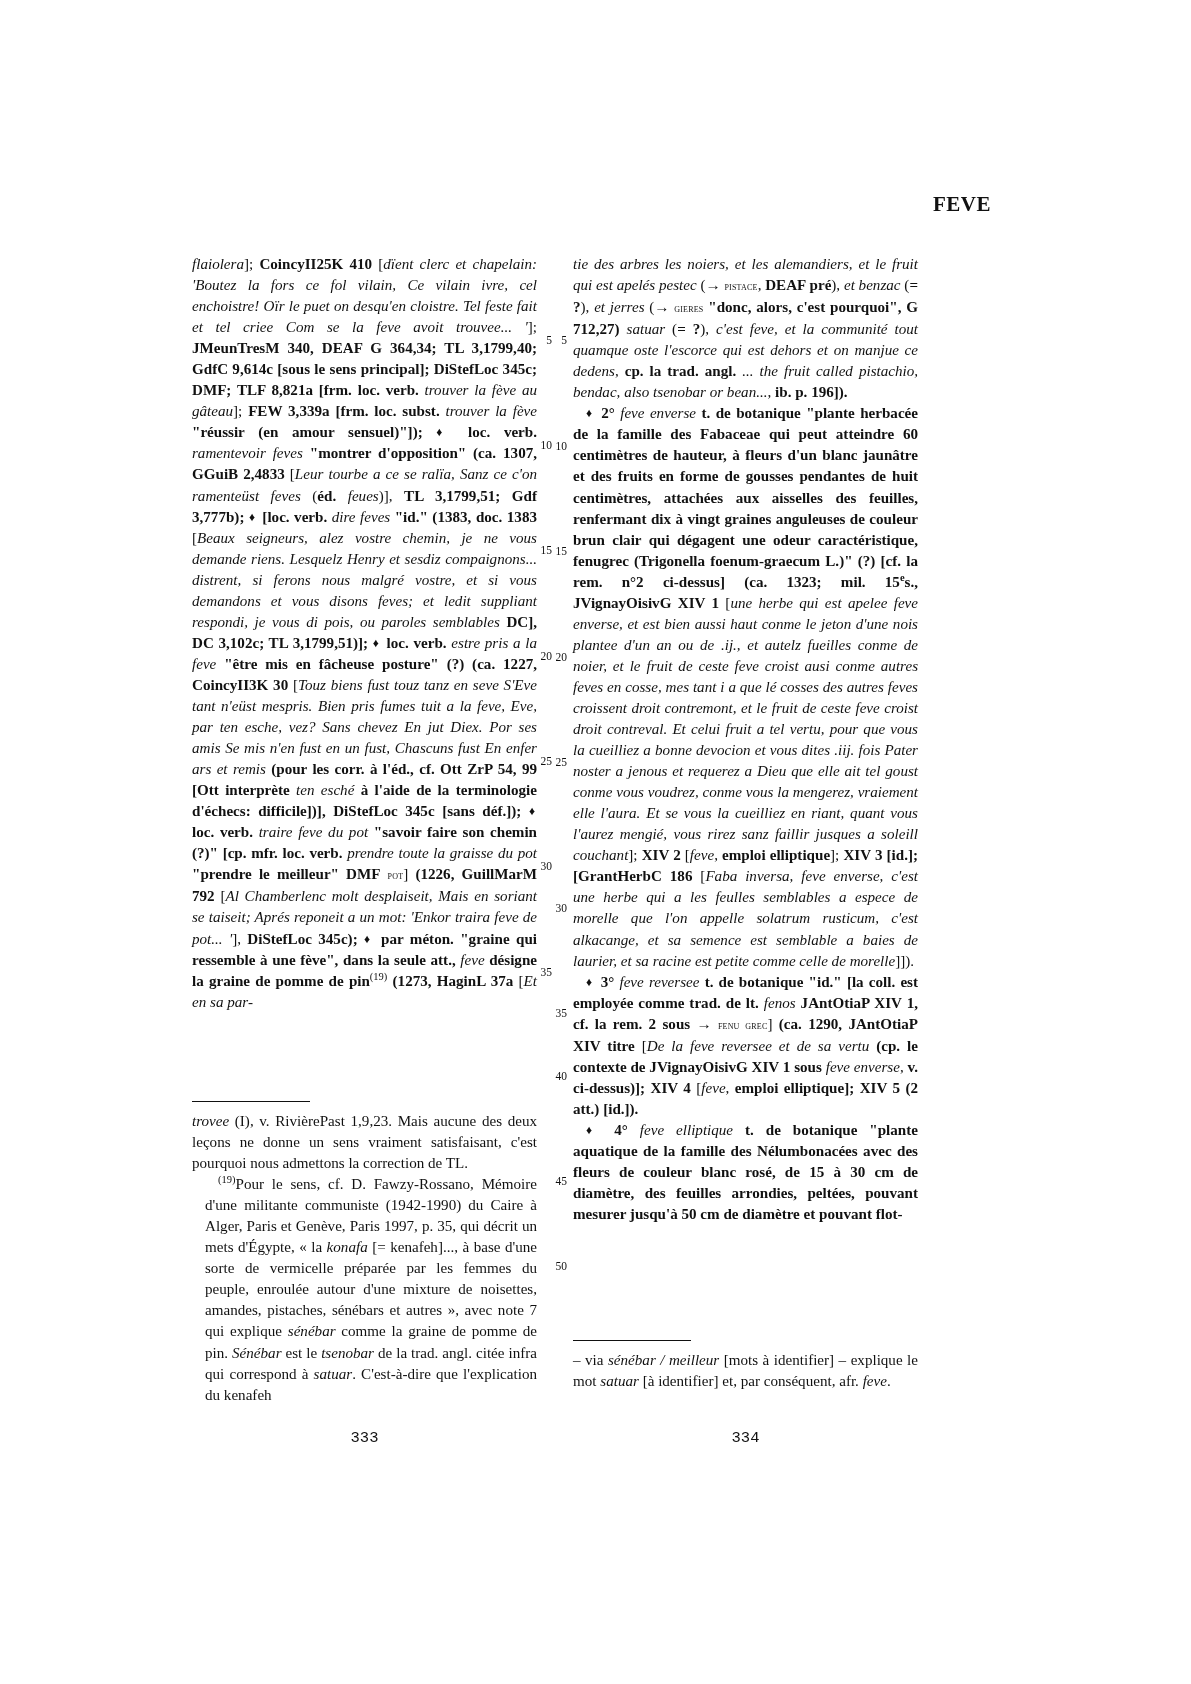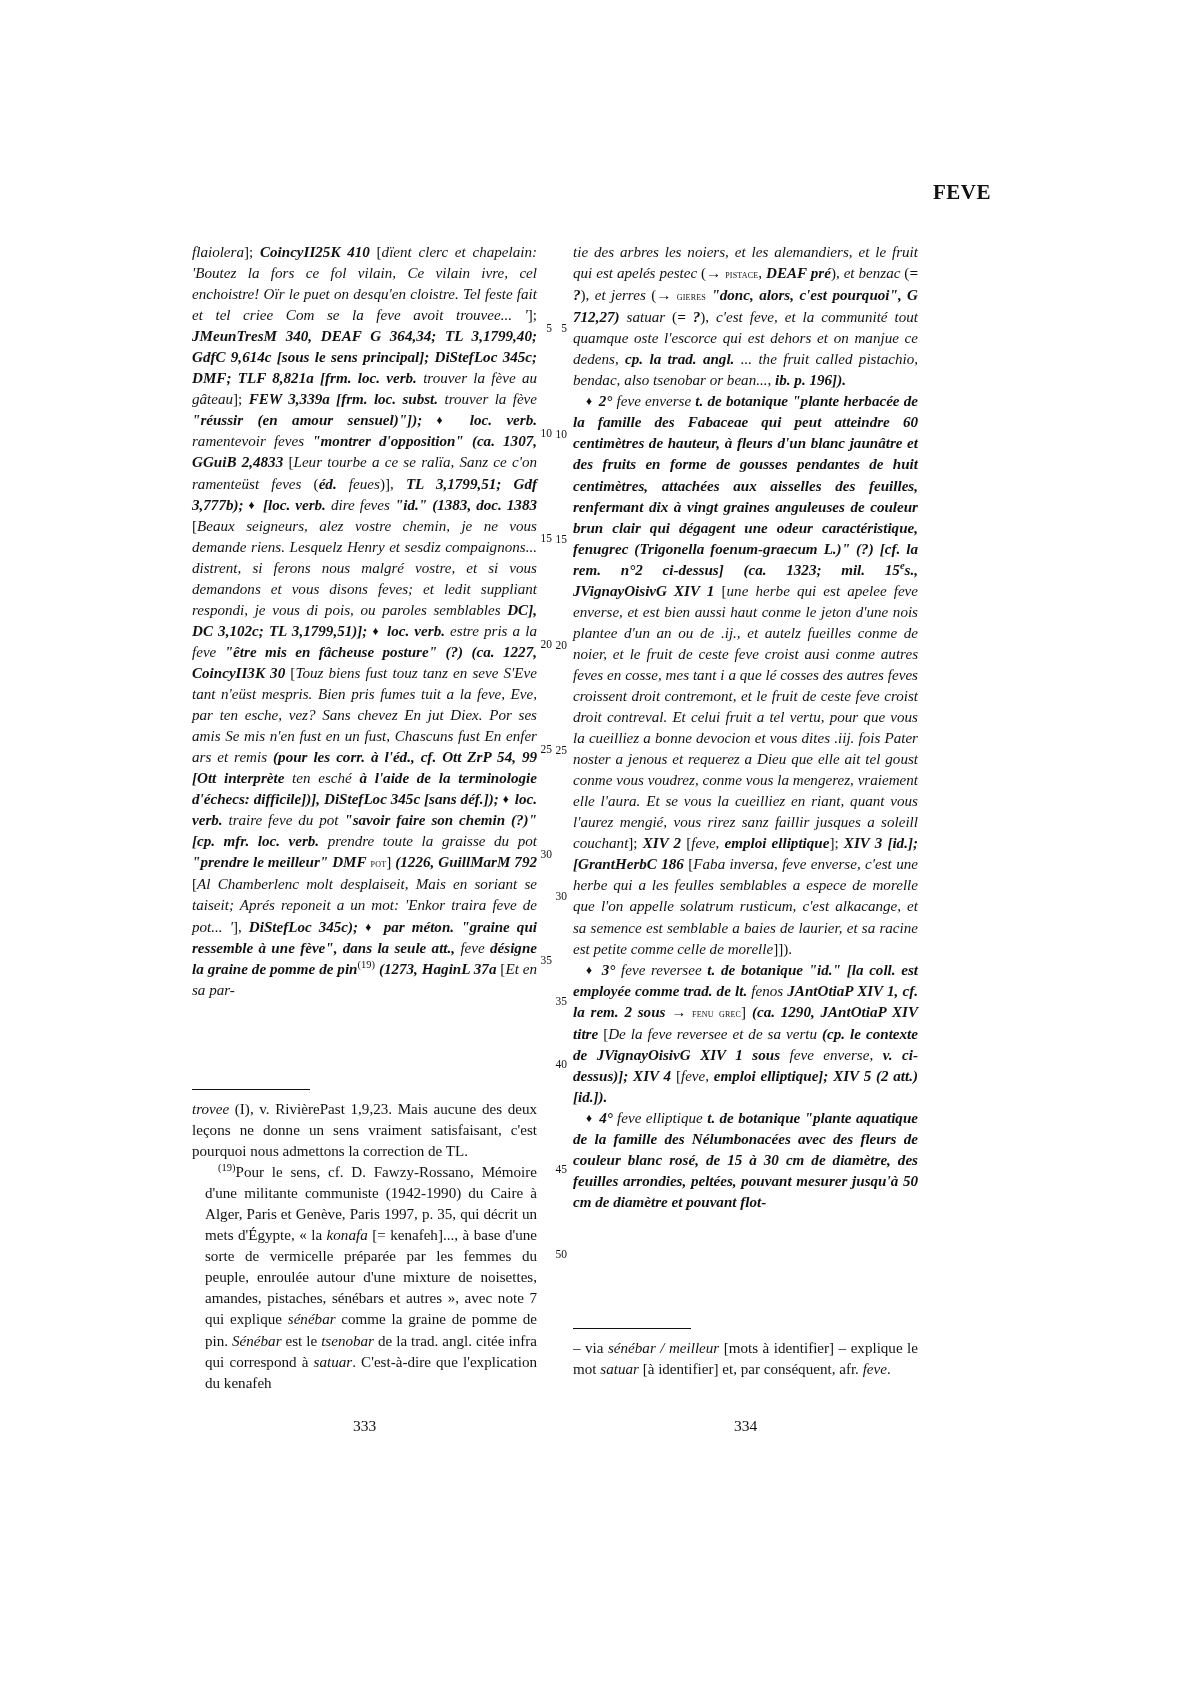--- a/index.html
+++ b/index.html
@@ -11,21 +11,21 @@
     width: 1191px;
     height: 1684px;
     font-family: "Liberation Serif", "DejaVu Serif", serif;
     color: #111111;
     position: relative;
     overflow: hidden;
   }
 
   .page {
     position: absolute;
-    left: 0; top: 4px;
+    left: 0; top: 16px;
     width: 1191px;
     height: 1512px;
     border-radius: 20px;
   }
 
   
   .running-head {
     position: absolute;
     left: 180px;
     top: 176px;
@@ -51,21 +51,21 @@
   .col-right { left: 573px; }
 
   .col p {
     margin: 0;
     text-align: justify;
   }
   .col p.indent { text-indent: 13px; }
 
   
   i, .it  { }
-  b, .bd  { font-weight: bold; font-style: italic; }
+  b, .bd  { font-weight: bold; }
   .sc {
     font-variant: small-caps;
     font-size: 12px;
     letter-spacing: 0.2px;
   }
   .sup {
     font-size: 10.5px;
     vertical-align: super;
     line-height: 0;
   }
@@ -108,20 +108,21 @@
   .ln-left  { left: 530px; }
   .ln-right { left: 545px; }
 
   
   .folio {
     position: absolute;
     top: 1413px;
     font-size: 15.5px;
     width: 345px;
     text-align: center;
+    font-family: Liberation Mono, monospace;
   }
   .folio-left  { left: 192px; }
   .folio-right { left: 573px; }
 </style>
 </head>
 <body>
 
 <div class="page">
 
   <div class="running-head">FEVE</div>

